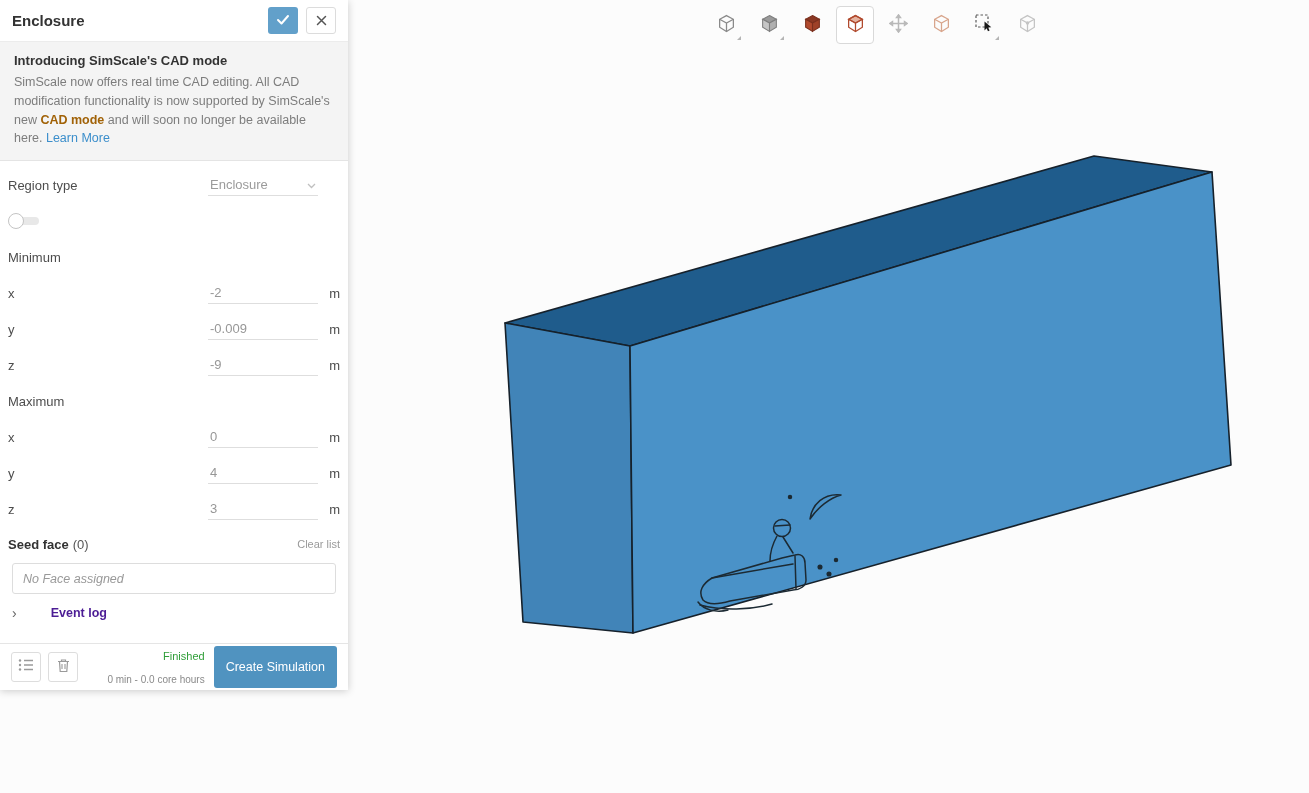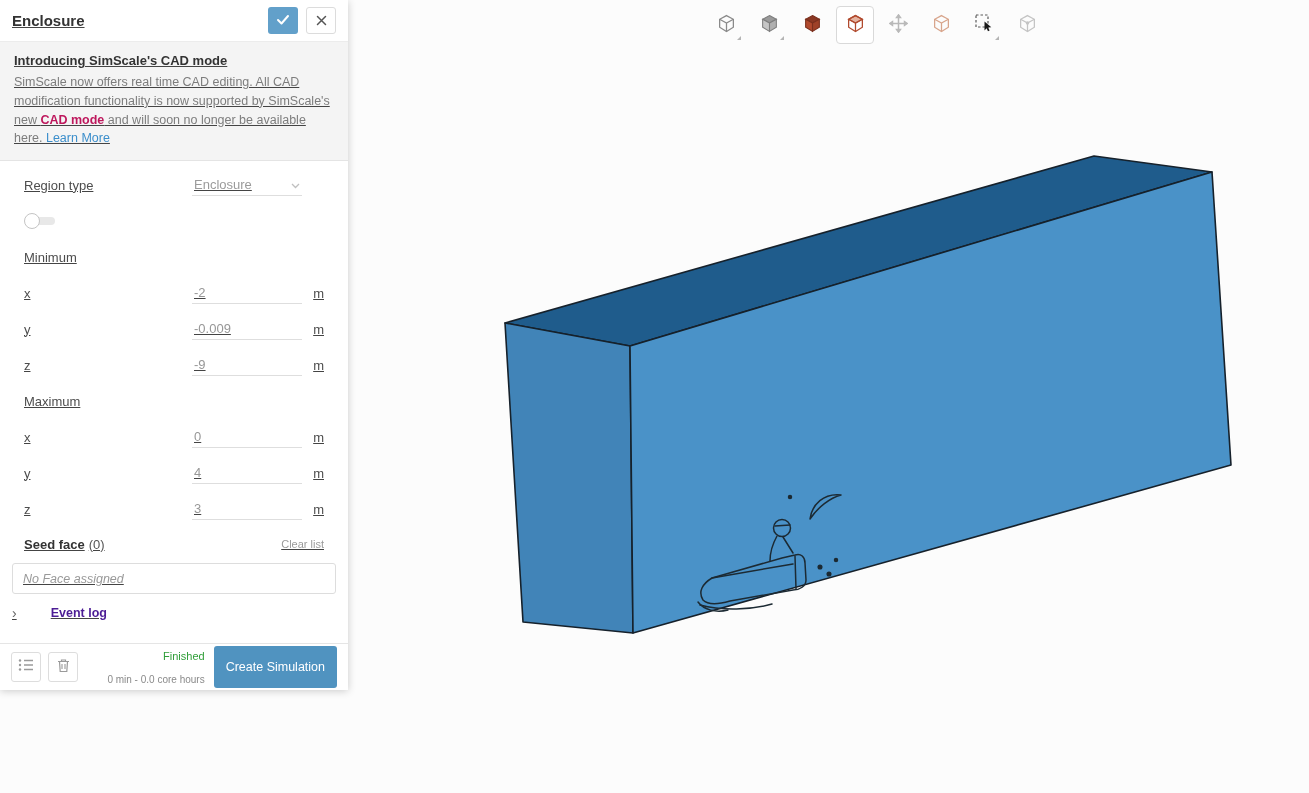--- a/index.html
+++ b/index.html
@@ -34,47 +34,46 @@
     border-left: 4px solid transparent; border-bottom: 4px solid #b5b5b5;
   }
 
   
   .panel {
     position: absolute; top: 0; left: 0;
     width: 348px; height: 690px;
     background: #fff;
     box-shadow: 0 1px 8px rgba(0,0,0,.20);
     z-index: 5;
-    text-decoration: underline;
   }
   .panel-header {
     height: 42px; display: flex; align-items: center;
     padding: 0 12px; border-bottom: 1px solid #ececec;
   }
   .panel-title { font-size: 15px; font-weight: bold; color: #333; flex: 1; }
   .hdr-btn {
     width: 30px; height: 27px; border-radius: 3px;
     display: flex; align-items: center; justify-content: center;
     margin-left: 8px; cursor: pointer; border: 1px solid transparent;
   }
   .hdr-btn.confirm { background: #62a0ca; }
   .hdr-btn.close { background: #fff; border-color: #dcdcdc; }
 
   .banner {
     background: #f4f4f4; padding: 11px 14px 12px 14px;
     border-bottom: 1px solid #e4e4e4;
   }
   .banner-title { font-size: 13px; font-weight: bold; color: #333; margin-bottom: 5px; }
   .banner-body { font-size: 12.5px; color: #7d7d7d; line-height: 1.5; }
-  .banner-body b { color: #be185d; }
+  .banner-body b { color: #a16207; }
   .banner-link { color: #3b8ecb; cursor: pointer; text-decoration: none; }
 
   .row {
     height: 36px; display: flex; align-items: center;
-    padding: 0 24px;
+    padding: 0 8px;
   }
   .row .lbl { flex: 1; font-size: 13px; color: #4d4d4d; }
   .num-input {
     width: 110px; border: none; border-bottom: 1px solid #dedede;
     font-family: "Liberation Sans", sans-serif;
     font-size: 13px; color: #979797; padding: 3px 2px;
     background: transparent; outline: none;
   }
   .unit { width: 22px; text-align: right; font-size: 13px; color: #4d4d4d; }
   .unit.empty { visibility: hidden; }

